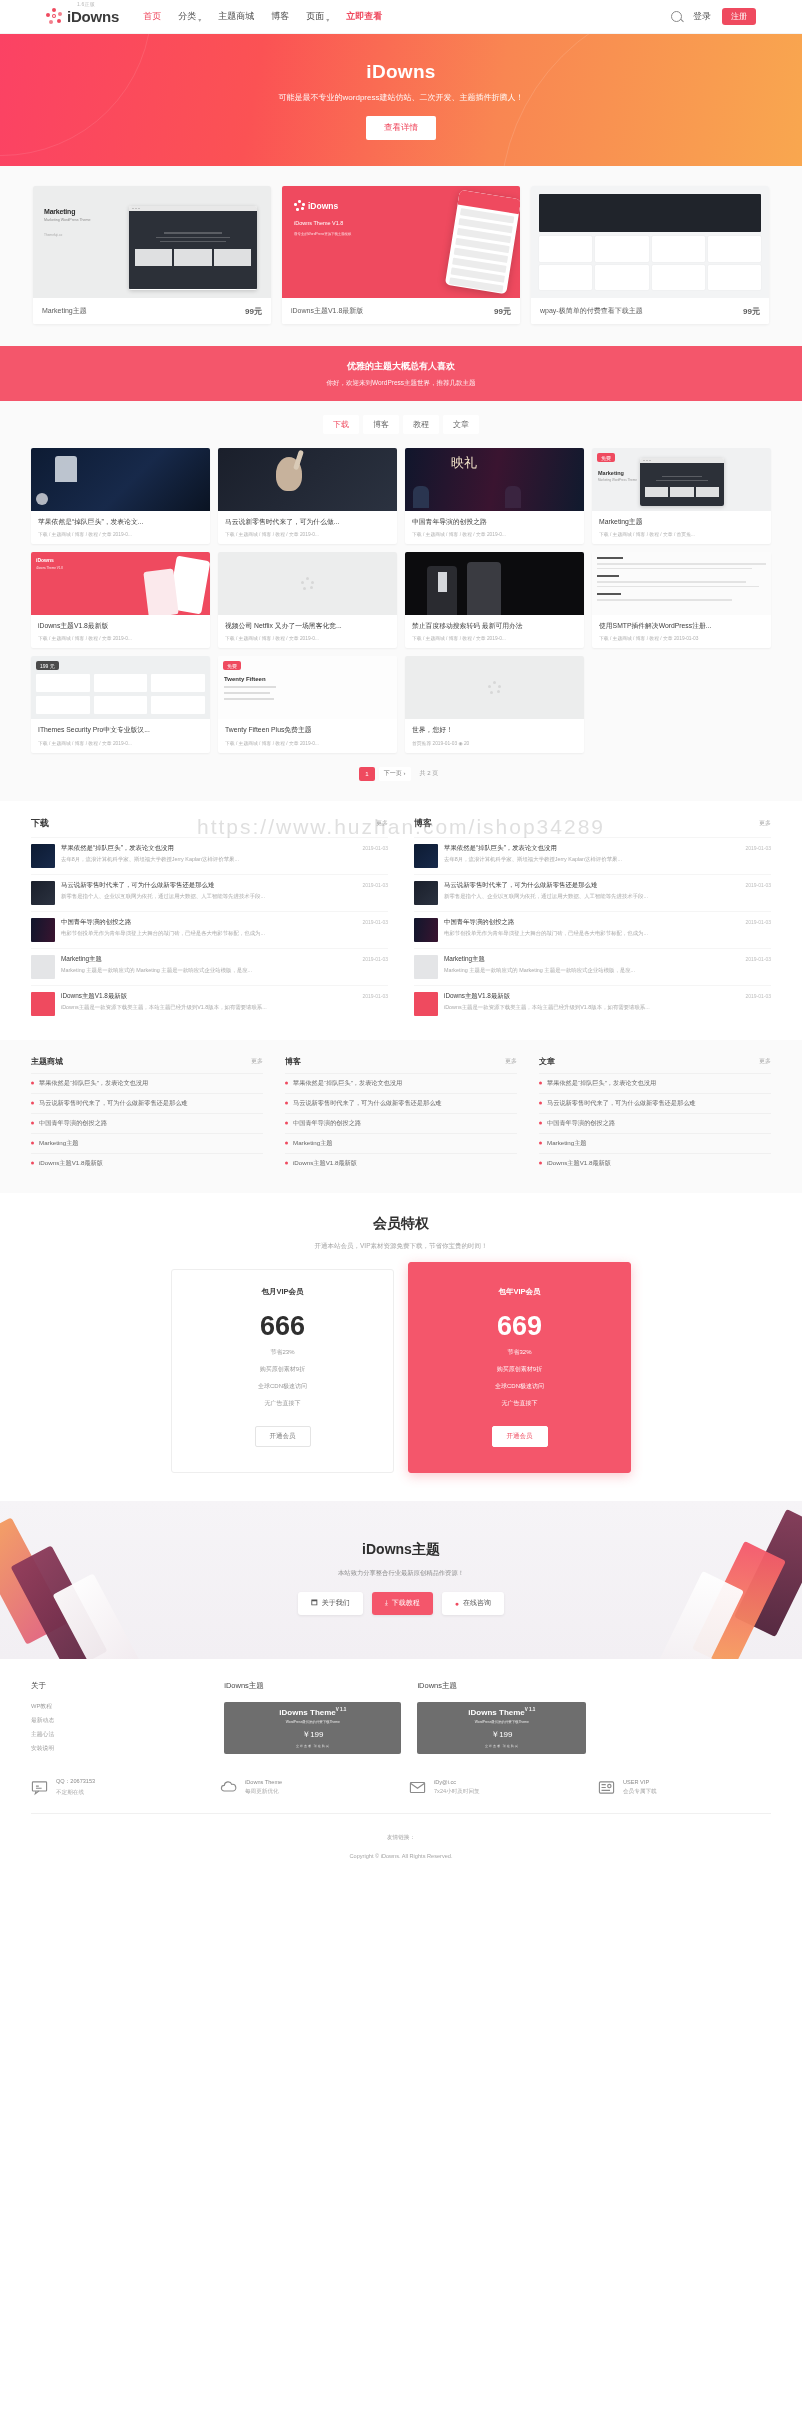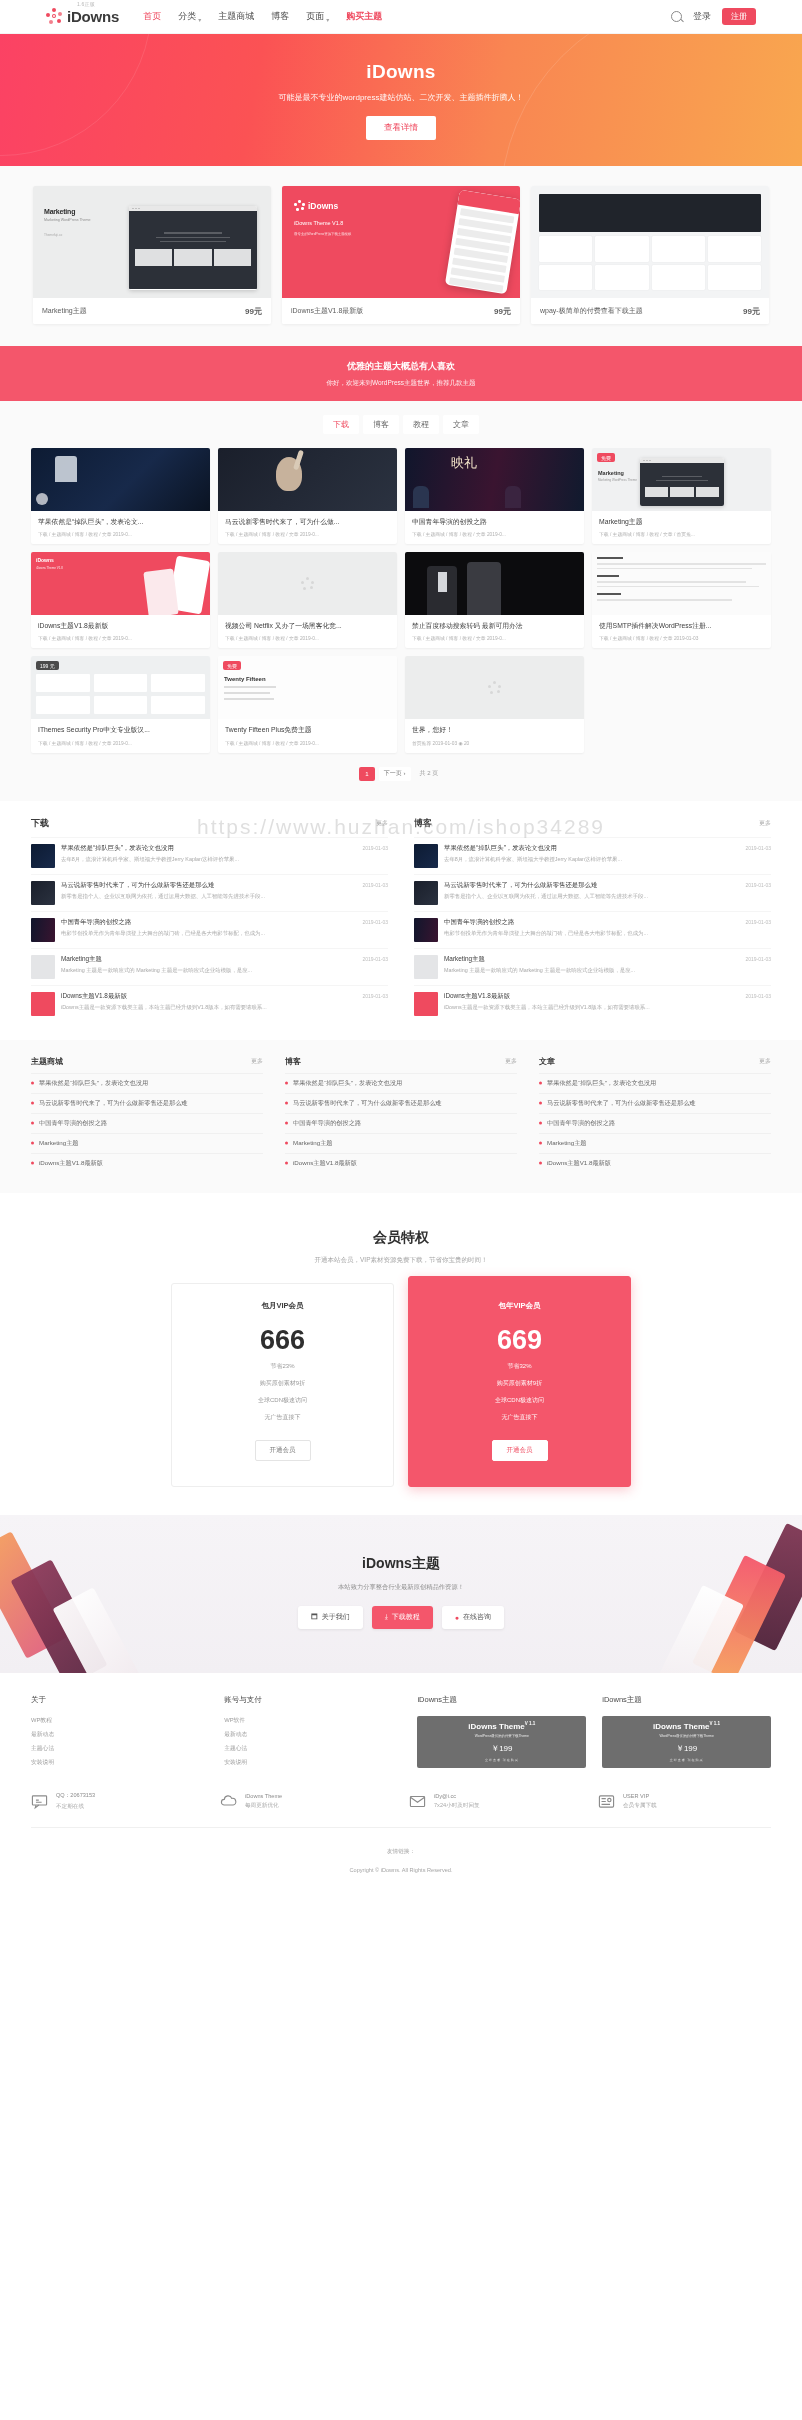--- a/index.html
+++ b/index.html
@@ -242,21 +242,21 @@
     white-space:nowrap; overflow:hidden; text-overflow:ellipsis;
     border-top:1px solid #f0f0f0;
   }
   .sl-item::before {
     content:""; position:absolute; left:0; top:50%; width:3px;height:3px;
     background:#ef4a5f; border-radius:50%; transform:translateY(-50%);
   }
 
   
   .pricing { background:#fff; padding: 22px 0 28px; text-align:center; }
-  .pricing h2 { font-size: 14px; color:#2f2f2f; font-weight:bold;margin-top:14px; }
+  .pricing h2 { font-size: 14px; color:#2f2f2f; font-weight:bold; }
   .pricing .sub { font-size: 6.5px; color:#a5a5a5; margin-top: 9px; }
   .price-cards { display:flex; justify-content:center; gap: 14px; margin-top: 18px; }
   .pcard {
     width: 223px; background:#fff; border:1px solid #eee; border-radius:3px;
     padding: 17px 0 18px; display:flex; flex-direction:column; align-items:center;
   }
   .pcard.featured {
     background:#f4566b; border-color:#f4566b; color:#fff;
     padding: 24px 0 25px; margin-top:-7px; box-shadow:0 3px 12px rgba(244,86,107,.32);
   }
@@ -351,21 +351,21 @@
       <span>主题商城</span>
     </a>
     <a class="nav-item">
       <span>博客</span>
     </a>
     <a class="nav-item">
       <span>页面</span>
       <span class="caret">▾</span>
     </a>
     <a class="nav-item buy">
-      <span>购买主题</span>
+      <span>立即查看</span>
     </a>
   </nav>
 
   <div class="header-right">
     <span class="search-ico"></span>
     <span class="login-link">登录</span>
     <button class="reg-btn">注册</button>
   </div>
 </header>
 
@@ -891,27 +891,20 @@
     <div class="fcols">
 
       <div class="fcol">
         <h5>关于</h5>
         <a>WP教程</a>
         <a>最新动态</a>
         <a>主题心法</a>
         <a>安装说明</a>
       </div>
 
-      <div class="fcol">
-        <h5>账号与支付</h5>
-        <a>WP软件</a>
-        <a>最新动态</a>
-        <a>主题心法</a>
-        <a>安装说明</a>
-      </div>
 
       <div class="fcol">
         <h5>iDowns主题</h5>
         <div class="fad">
           <div class="t">
             <span>iDowns Theme</span><sup>V 1.1</sup>
           </div>
           <div class="s">WordPress最优质的付费下载Theme</div>
           <div class="p">￥199</div>
           <div class="d">立即查看 现在购买</div>

